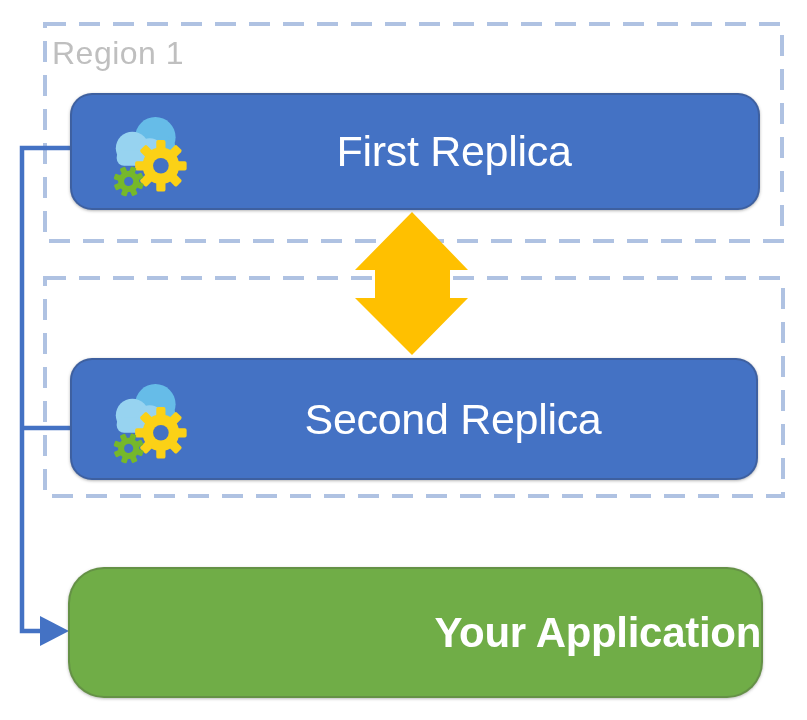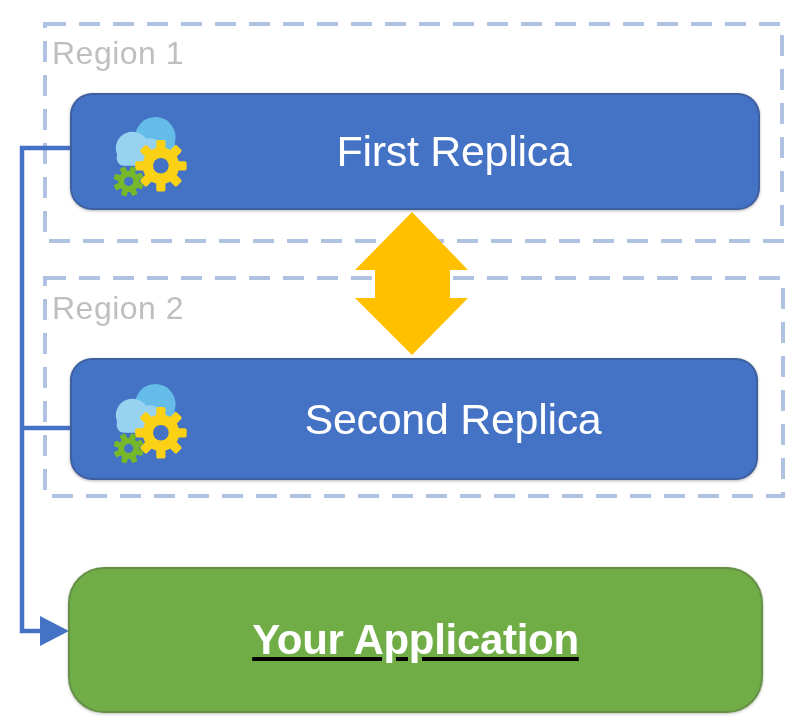--- a/index.html
+++ b/index.html
@@ -43,28 +43,27 @@
   .replica-icon{width:92px;height:92px;margin-left:30px;flex:0 0 auto;}
 
   .replica-label{
     flex:1;text-align:center;padding-right:44px;
     color:var(--text,#FFFFFF);
     font-size:43px;letter-spacing:-0.3px;
     white-space:nowrap;
   }
 
   .app-box{
-    position:absolute;left:68px;top:567px;width:695px;height:146px;
+    position:absolute;left:68px;top:567px;width:695px;height:131px;
     background:var(--application_box,#70AD47);
     border:2px solid rgba(80,95,70,0.35);
     border-radius:36px;
     box-shadow:0 1px 3px rgba(90,90,90,0.4);
-    display:flex;align-items:center;justify-content:center;
+    display:flex;align-items:center;justify-content:flex-end;
     box-sizing:border-box;
-    text-decoration:underline;
   }
   .app-label{
     color:var(--text,#FFFFFF);
     font-size:42px;font-weight:bold;letter-spacing:-0.3px;
     white-space:nowrap;
   }
 
   
   .cloud-back{fill:var(--cloud,#66BCE8);}
   .cloud-front{fill:var(--cloud_light,#97D3F0);}
@@ -83,21 +82,20 @@
     <rect class="region-rect" x="45" y="278" width="738" height="218"></rect>
 
     <path class="connector-line" d="M70,148 H22 V631 H40"></path>
     <path class="connector-line" d="M22,428 H70"></path>
     <polygon class="connector-head" points="40,616 40,646 69,631"></polygon>
 
     <polygon class="sync-arrow" points="412,212 468,270 450,270 450,298 468,298 412,355 355,298 375,298 375,270 355,270"></polygon>
   </svg>
 
   <div class="region-label r1">Region 1</div>
-  <div class="region-label r2">Region 2</div>
 
   <div class="replica-box b2">
     <svg class="replica-icon" viewBox="0 0 100 100">
       <g>
         <circle class="cloud-back" cx="58" cy="34" r="22"></circle>
         <rect class="cloud-back" x="28" y="32" width="52" height="28" rx="14"></rect>
         <circle class="cloud-front" cx="33" cy="46" r="18"></circle>
         <circle class="cloud-front" cx="52" cy="50" r="15"></circle>
         <rect class="cloud-front" x="16" y="48" width="52" height="17" rx="8"></rect>
       </g>

